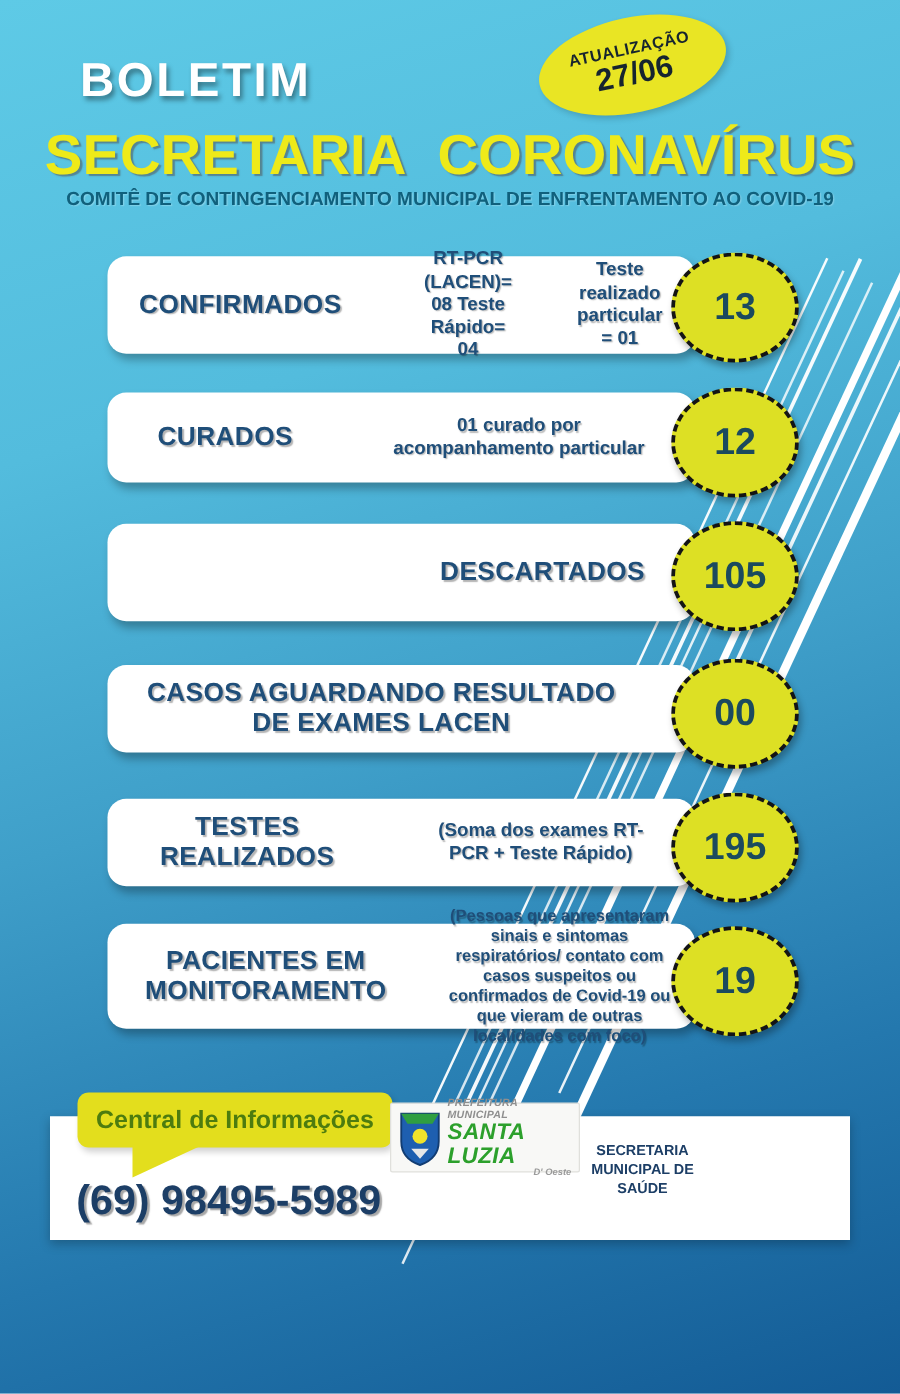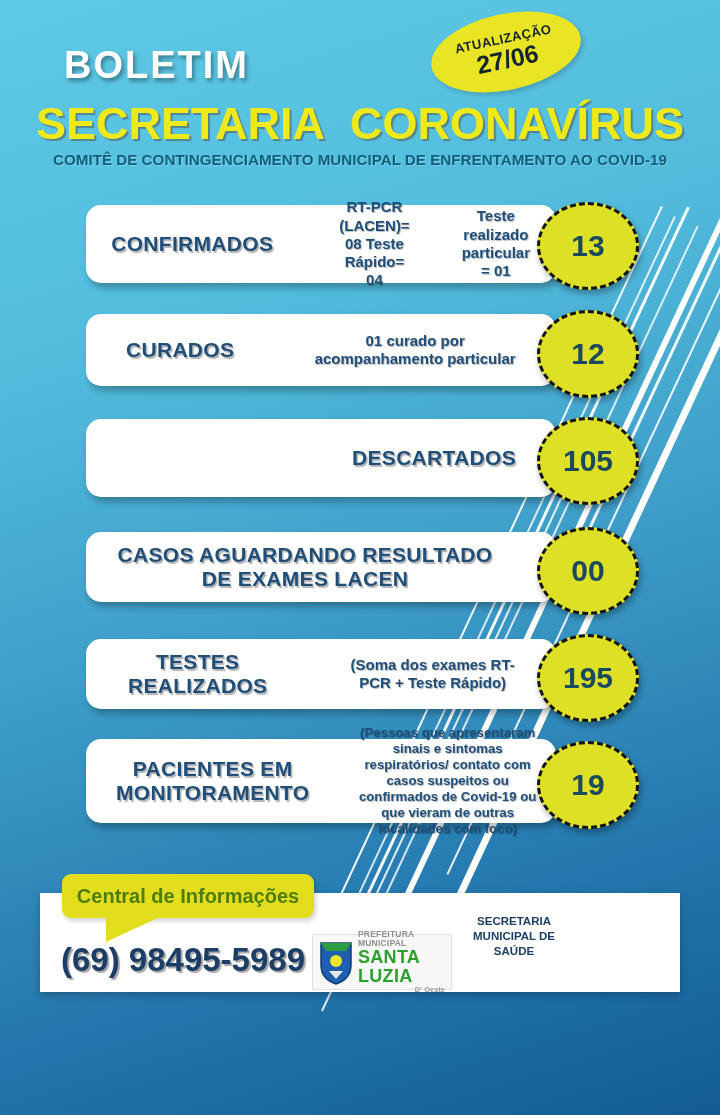--- a/index.html
+++ b/index.html
@@ -91,23 +91,23 @@
   .callout::after{
     content:"";position:absolute;left:44px;top:42px;width:0;height:0;
     border-top:26px solid #e3de1d;border-right:56px solid transparent;
   }
   .phone{
     position:absolute;left:42px;top:941px;width:282px;text-align:center;
     font-size:33px;font-weight:bold;color:#1c3e66;white-space:nowrap;
     text-shadow:2px 2px 1px rgba(0,0,0,.35);
   }
   .logo-box{
-    position:absolute;left:312px;top:934px;width:140px;height:56px;
+    position:absolute;left:312px;top:882px;width:152px;height:56px;
     background:#f8f8f6;border:1px solid #e0e0dc;border-radius:2px;
-    display:flex;align-items:center;gap:5px;padding:3px 6px;box-sizing:border-box;
+    display:flex;align-items:center;gap:5px;padding:3px 6px;box-sizing:border-box;font-style:italic;
   }
   .logo-text{display:flex;flex-direction:column;line-height:1.05;flex:1;}
   .logo-l1{font-size:8.5px;font-weight:bold;color:#8f8f8f;letter-spacing:.2px;}
   .logo-l2{font-size:18px;font-weight:bold;color:var(--logo-green);letter-spacing:.3px;}
   .logo-l3{font-size:7.5px;font-weight:bold;color:#9a9a9a;text-align:right;}
   .secretaria{
     position:absolute;left:466px;top:914px;width:96px;text-align:center;
     font-size:11.5px;font-weight:bold;color:#1c3e66;line-height:1.3;
   }
   .sus-wrap{

